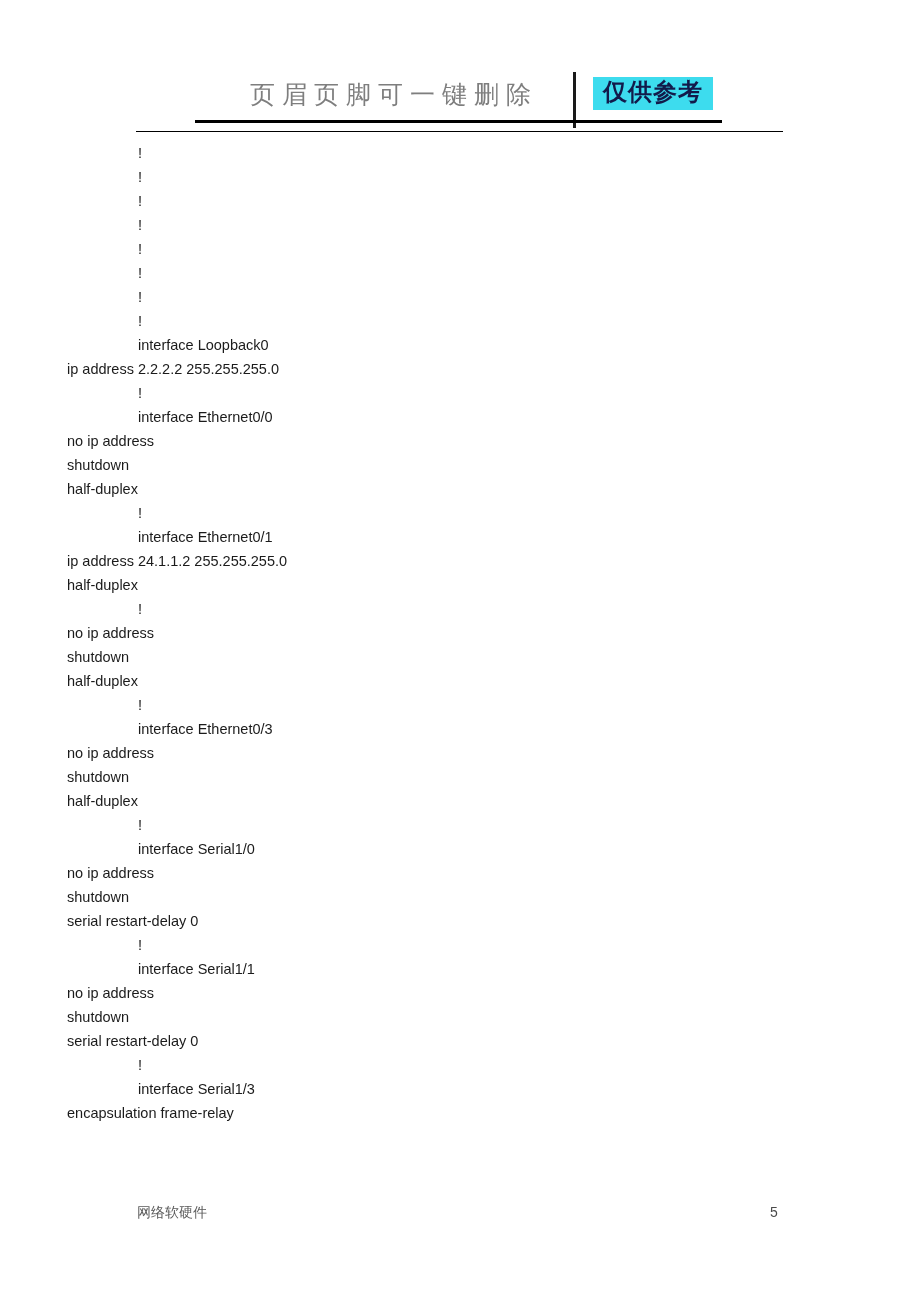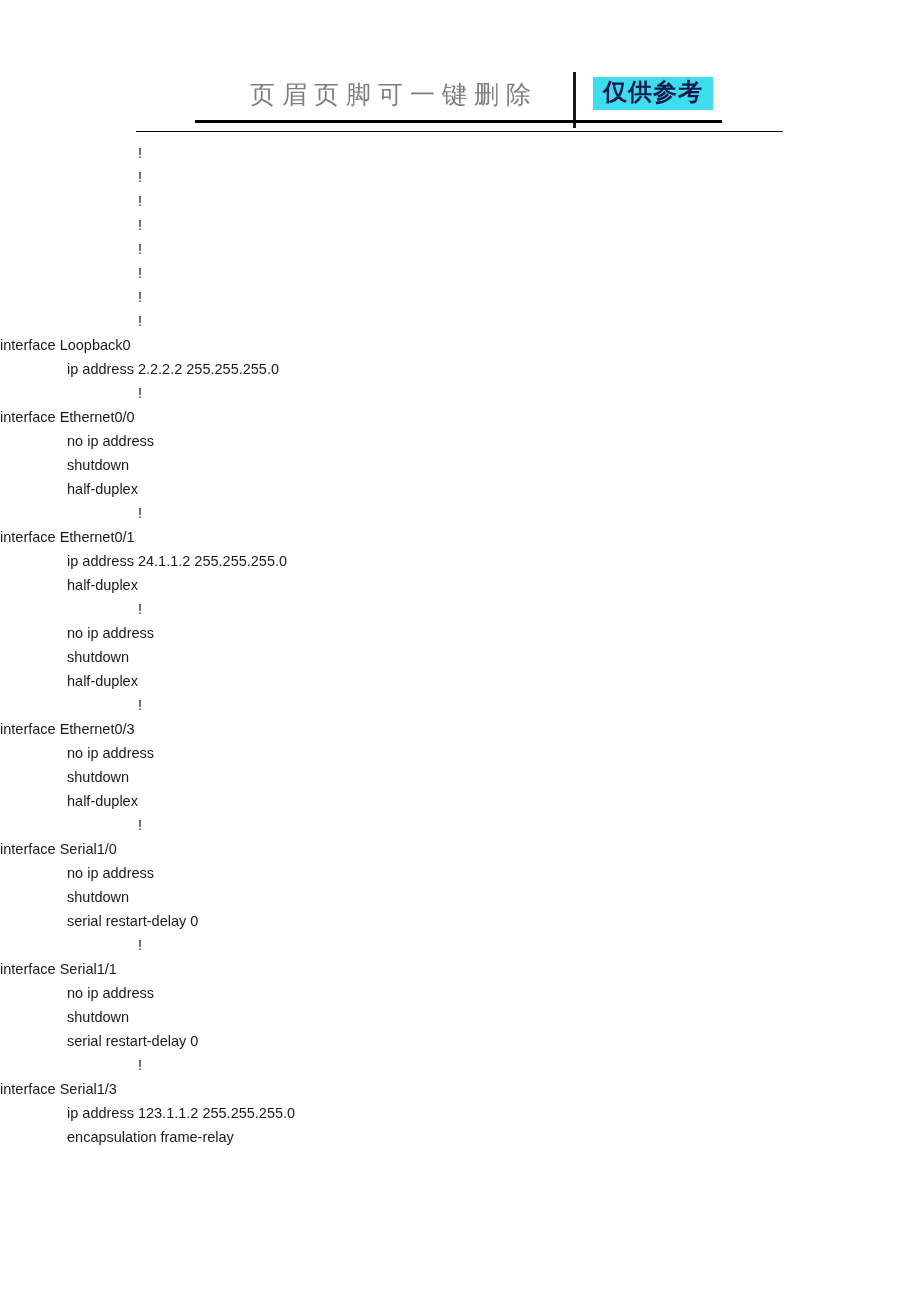--- a/index.html
+++ b/index.html
@@ -109,20 +109,21 @@
     list-style: none;
   }
 
   .cfg-line {
     font-family: "Liberation Sans", sans-serif;
     font-size: 14.5px;
     color: #1b1b1b;
     line-height: 24px;
     height: 24px;
     white-space: pre;
+    padding-left: 138px;
   }
 
   .cfg-line.indent {
     padding-left: 67px;
   }
 
   .cfg-line.bang {
     padding-left: 138px;
   }
 
@@ -204,19 +205,22 @@
         <li class="cfg-line indent">no ip address</li>
         <li class="cfg-line indent">shutdown</li>
         <li class="cfg-line indent">serial restart-delay 0</li>
         <li class="cfg-line bang">!</li>
         <li class="cfg-line">interface Serial1/1</li>
         <li class="cfg-line indent">no ip address</li>
         <li class="cfg-line indent">shutdown</li>
         <li class="cfg-line indent">serial restart-delay 0</li>
         <li class="cfg-line bang">!</li>
         <li class="cfg-line">interface Serial1/3</li>
-        <li class="cfg-line indent">ip address 123.1.1.2 255.255.255.0</li>
         <li class="cfg-line indent">encapsulation frame-relay</li>
       </ul>
   </div>
 
+  <div class="footer">
+    <div class="footer-left">网络软硬件</div>
+    <div class="footer-page">5</div>
+  </div>
 
 </div>
 
 </body></html>

